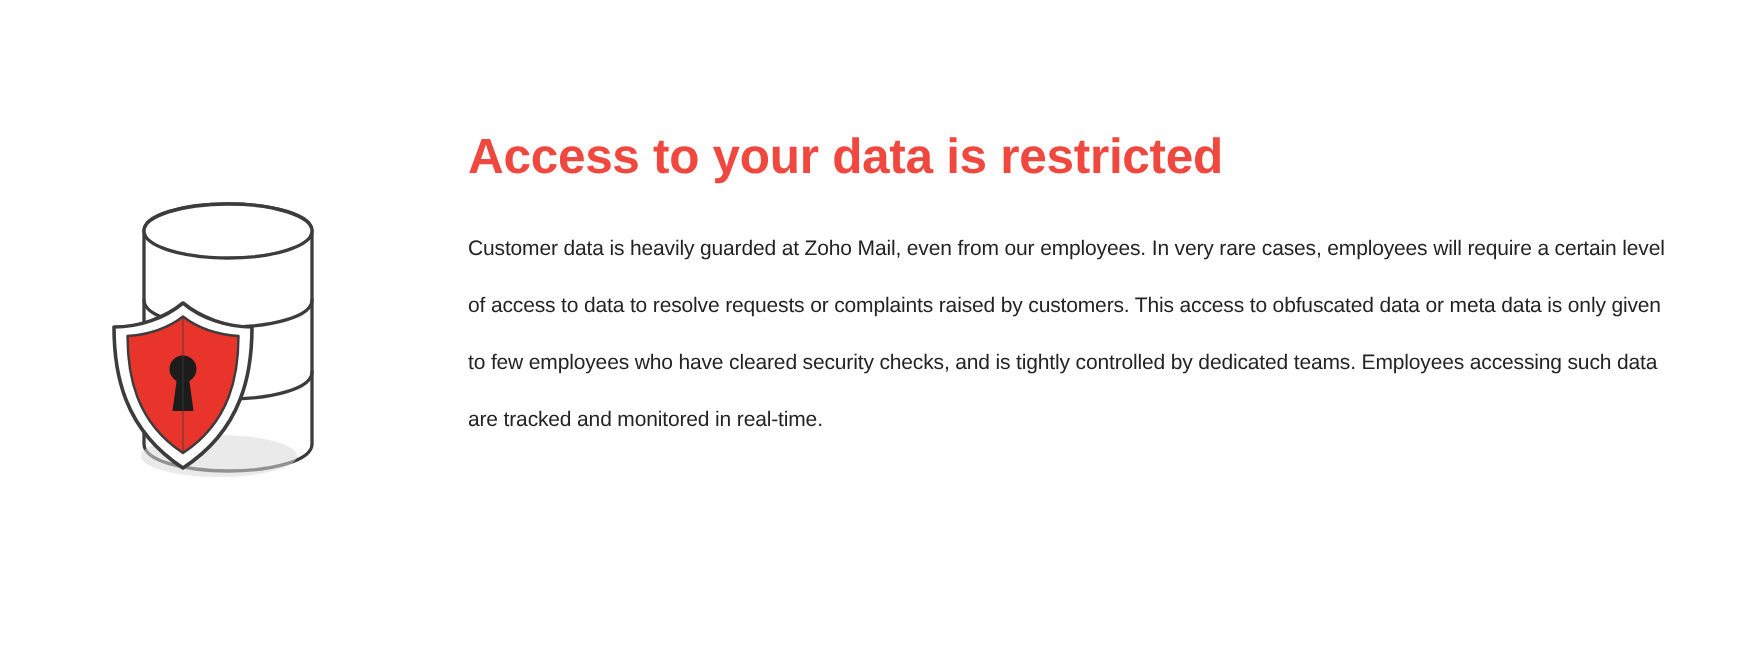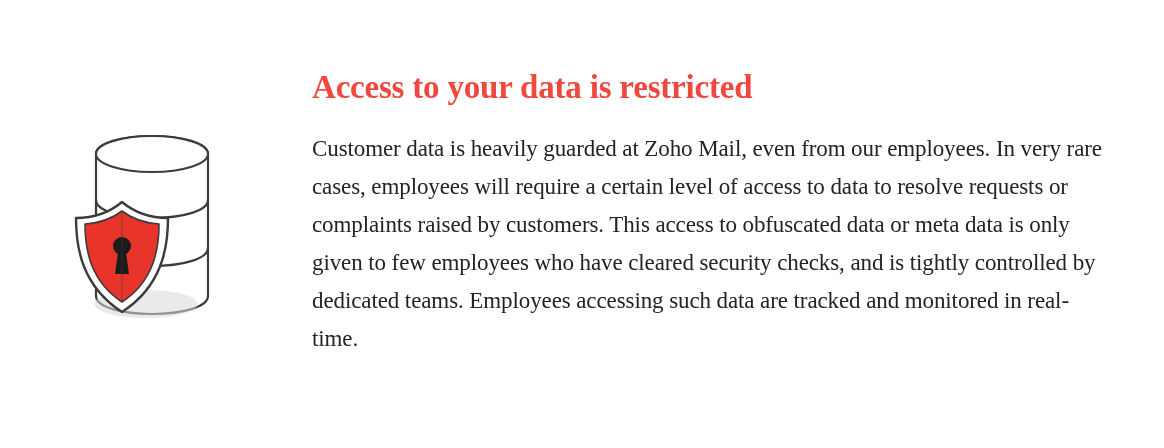--- a/index.html
+++ b/index.html
@@ -24,35 +24,34 @@
   .illustration {
     position: absolute;
     left: 60px;
     top: 118px;
     width: 220px;
     height: 230px;
   }
   .content {
     position: absolute;
     left: 312px;
-    top: 68px;
+    top: 84px;
     width: 800px;
-    font-family: Liberation Serif, serif;
   }
   .headline {
     color: #f0483e;
     font-size: 33px;
     font-weight: bold;
     letter-spacing: -0.2px;
     margin: 0 0 22px 0;
     line-height: 1.2;
   }
   .body-text {
     color: #232323;
-    font-size: 23px;
+    font-size: 14px;
     line-height: 38px;
     margin: 0;
     max-width: 800px;
     letter-spacing: -0.1px;
   }
 </style>
 </head>
 <body>
 
 <div class="section">

